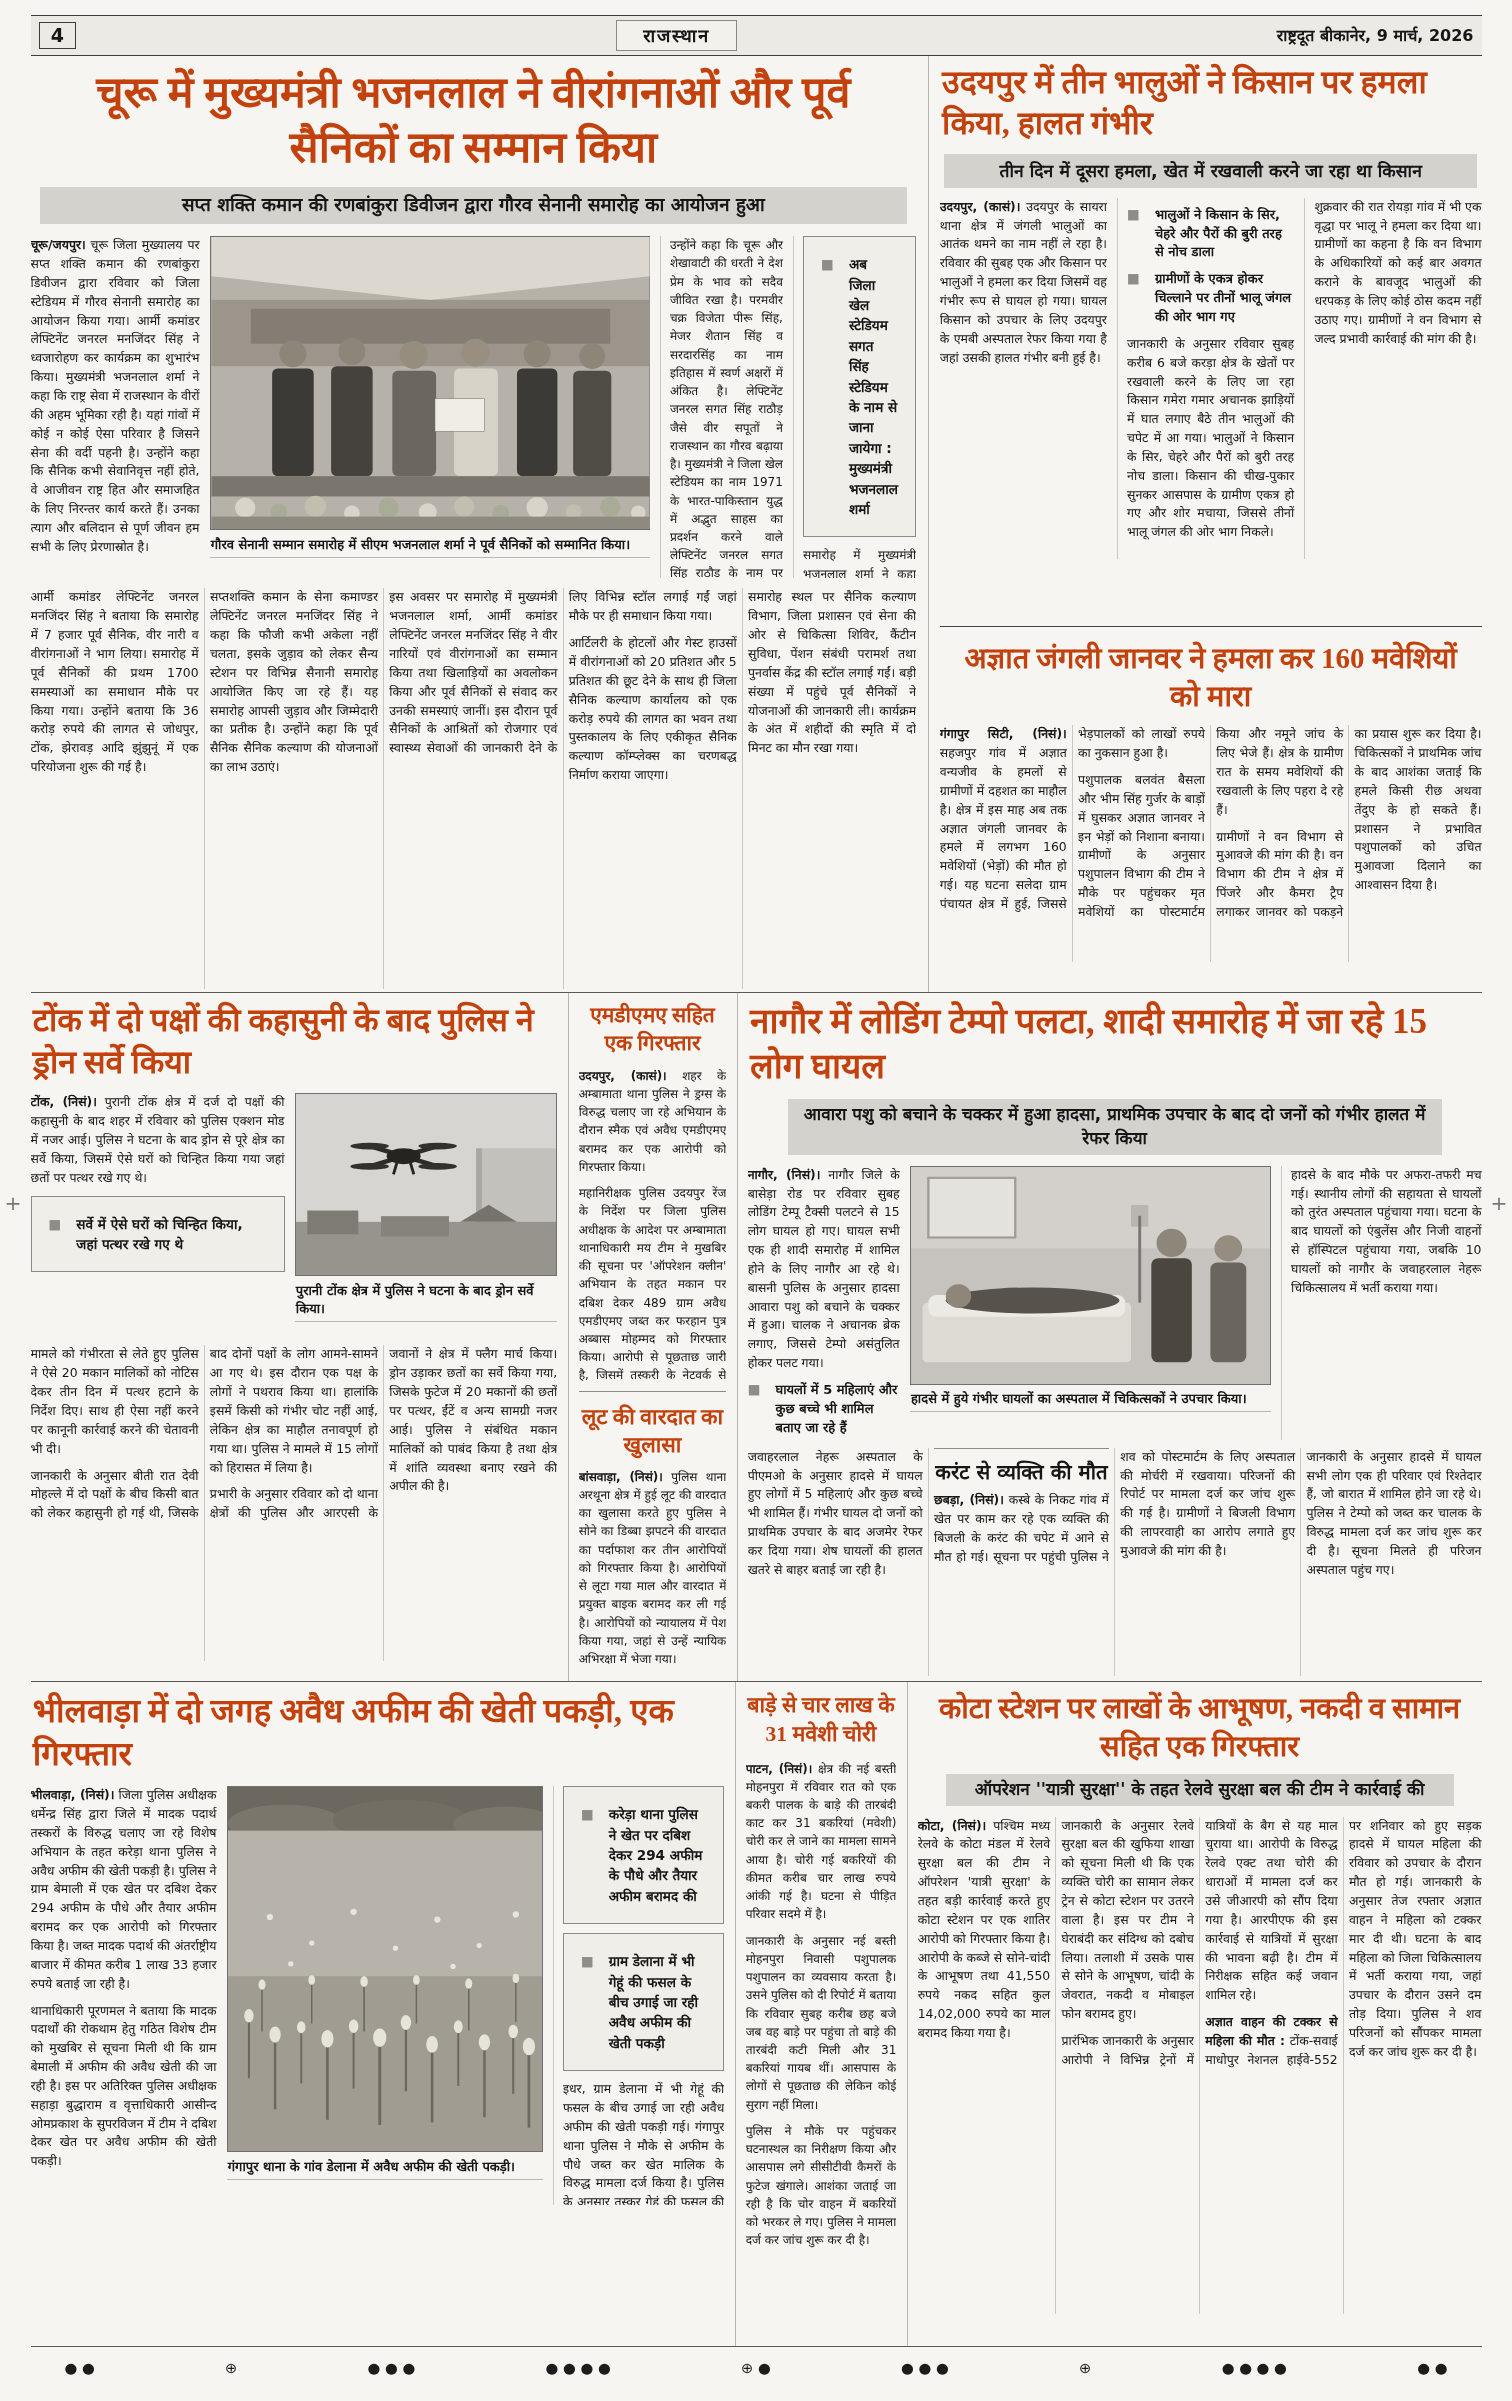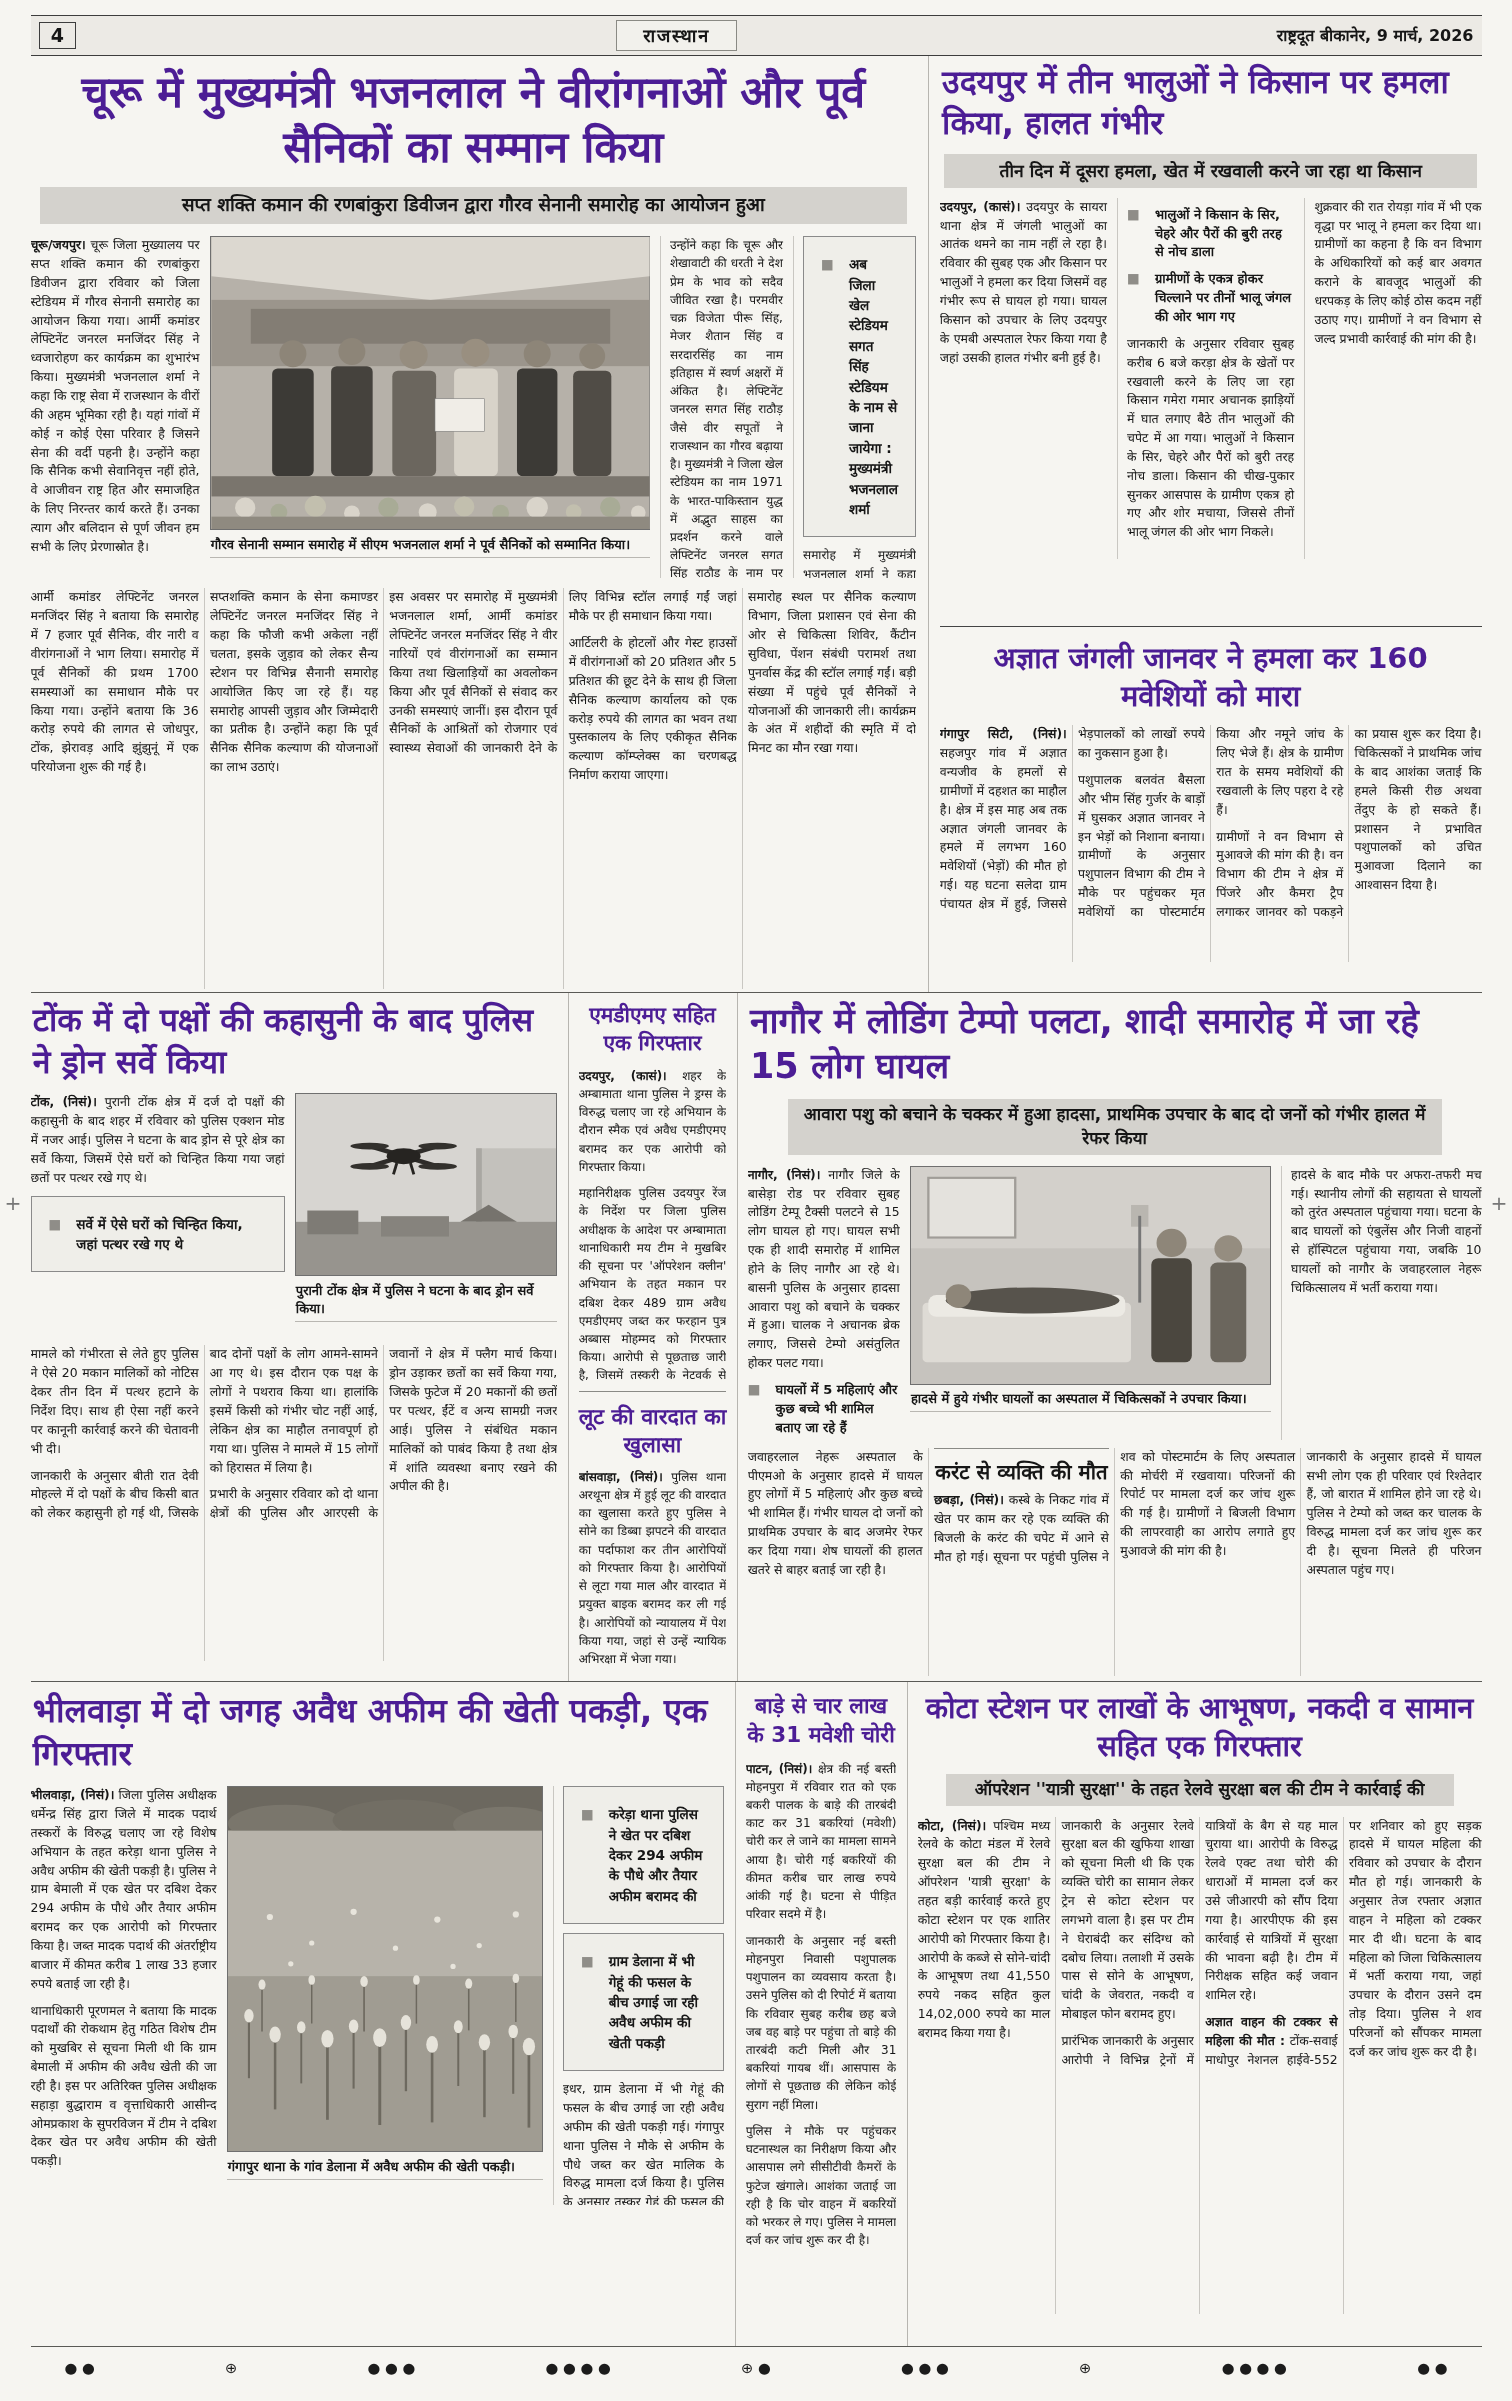--- a/index.html
+++ b/index.html
@@ -21,21 +21,21 @@
   .edition { font-size:16px; font-weight:bold; }
 
   
   .band { display:flex; border-bottom:1.1px solid #5a5a56; }
   .band-top { height:937px; }
   .band-mid { height:689px; }
   .band-bottom { height:665px; }
   .para { font-size:12.4px; line-height:1.52; text-align:justify; margin-bottom:8px; }
   .small-para { font-size:12px; }
   .dateline { font-weight:bold; }
-  .headline { font-weight:bold; color:#4c1d95; }
+  .headline { font-weight:bold; color:#c2410c;font-family:Liberation Serif, serif; }
   .kicker { background:#d4d2cd; font-weight:bold; text-align:center; line-height:1.4; }
   .row { display:flex; gap:10.2px; }
   .vdiv { border-left:0.6px solid #c9c7c2; padding-left:9px; }
   .bullet { display:flex; gap:15px; font-weight:bold; font-size:13px; line-height:1.45; margin:8px 0; }
   .sq::before { content:"■"; color:#8f8d88; font-size:13.6px; line-height:1.3; }
   .note-box { border:0.8px solid #8a8a8a; background:#efeee9; padding:17px;
     font-weight:bold; font-size:13.6px; line-height:1.5; display:flex; gap:15px; margin-bottom:9px; }
   .photo-fig { border:0.6px solid #6f6f6f; background:#b9b5ad; font-size:0; }
   .caption { font-weight:bold; font-size:13px; padding:5.6px 1.1px 3.4px; line-height:1.35; border-bottom:0.6px solid #b9b7b2; }
   .cols { column-gap:11.3px; column-rule:0.6px solid #c9c7c2; overflow:hidden; }
@@ -411,21 +411,21 @@
             <p class="para small-para">पुलिस ने मौके पर पहुंचकर घटनास्थल का निरीक्षण किया और आसपास लगे सीसीटीवी कैमरों के फुटेज खंगाले। आशंका जताई जा रही है कि चोर वाहन में बकरियों को भरकर ले गए। पुलिस ने मामला दर्ज कर जांच शुरू कर दी है।</p>
           </div>
         </article>
       </div>
 
       <article class="art-kota">
         <h2 class="headline h-kota">कोटा स्टेशन पर लाखों के आभूषण, नकदी व सामान सहित एक गिरफ्तार</h2>
         <div class="kicker kicker-kota">ऑपरेशन ''यात्री सुरक्षा'' के तहत रेलवे सुरक्षा बल की टीम ने कार्रवाई की</div>
         <div class="cols kota-cols">
           <p class="para"><span class="dateline">कोटा, (निसं)।</span> <span>पश्चिम मध्य रेलवे के कोटा मंडल में रेलवे सुरक्षा बल की टीम ने ऑपरेशन 'यात्री सुरक्षा' के तहत बड़ी कार्रवाई करते हुए कोटा स्टेशन पर एक शातिर आरोपी को गिरफ्तार किया है। आरोपी के कब्जे से सोने-चांदी के आभूषण तथा 41,550 रुपये नकद सहित कुल 14,02,000 रुपये का माल बरामद किया गया है।</span></p>
-          <p class="para">जानकारी के अनुसार रेलवे सुरक्षा बल की खुफिया शाखा को सूचना मिली थी कि एक व्यक्ति चोरी का सामान लेकर ट्रेन से कोटा स्टेशन पर लगभगे वाला है। इस पर टीम ने घेराबंदी कर संदिग्ध को दबोच लिया। तलाशी में उसके पास से सोने के आभूषण, चांदी के जेवरात, नकदी व मोबाइल फोन बरामद हुए।</p>
+          <p class="para">जानकारी के अनुसार रेलवे सुरक्षा बल की खुफिया शाखा को सूचना मिली थी कि एक व्यक्ति चोरी का सामान लेकर ट्रेन से कोटा स्टेशन पर उतरने वाला है। इस पर टीम ने घेराबंदी कर संदिग्ध को दबोच लिया। तलाशी में उसके पास से सोने के आभूषण, चांदी के जेवरात, नकदी व मोबाइल फोन बरामद हुए।</p>
           <p class="para">प्रारंभिक जानकारी के अनुसार आरोपी ने विभिन्न ट्रेनों में यात्रियों के बैग से यह माल चुराया था। आरोपी के विरुद्ध रेलवे एक्ट तथा चोरी की धाराओं में मामला दर्ज कर उसे जीआरपी को सौंप दिया गया है। आरपीएफ की इस कार्रवाई से यात्रियों में सुरक्षा की भावना बढ़ी है। टीम में निरीक्षक सहित कई जवान शामिल रहे।</p>
           <p class="para"><span class="dateline">अज्ञात वाहन की टक्कर से महिला की मौत :</span> <span>टोंक-सवाई माधोपुर नेशनल हाईवे-552 पर शनिवार को हुए सड़क हादसे में घायल महिला की रविवार को उपचार के दौरान मौत हो गई। जानकारी के अनुसार तेज रफ्तार अज्ञात वाहन ने महिला को टक्कर मार दी थी। घटना के बाद महिला को जिला चिकित्सालय में भर्ती कराया गया, जहां उपचार के दौरान उसने दम तोड़ दिया। पुलिस ने शव परिजनों को सौंपकर मामला दर्ज कर जांच शुरू कर दी है।</span></p>
         </div>
       </article>
     </div>
 
     <div class="footer-dots">
       <span>● ●</span>
       <span>⊕</span>
       <span>● ● ●</span>

